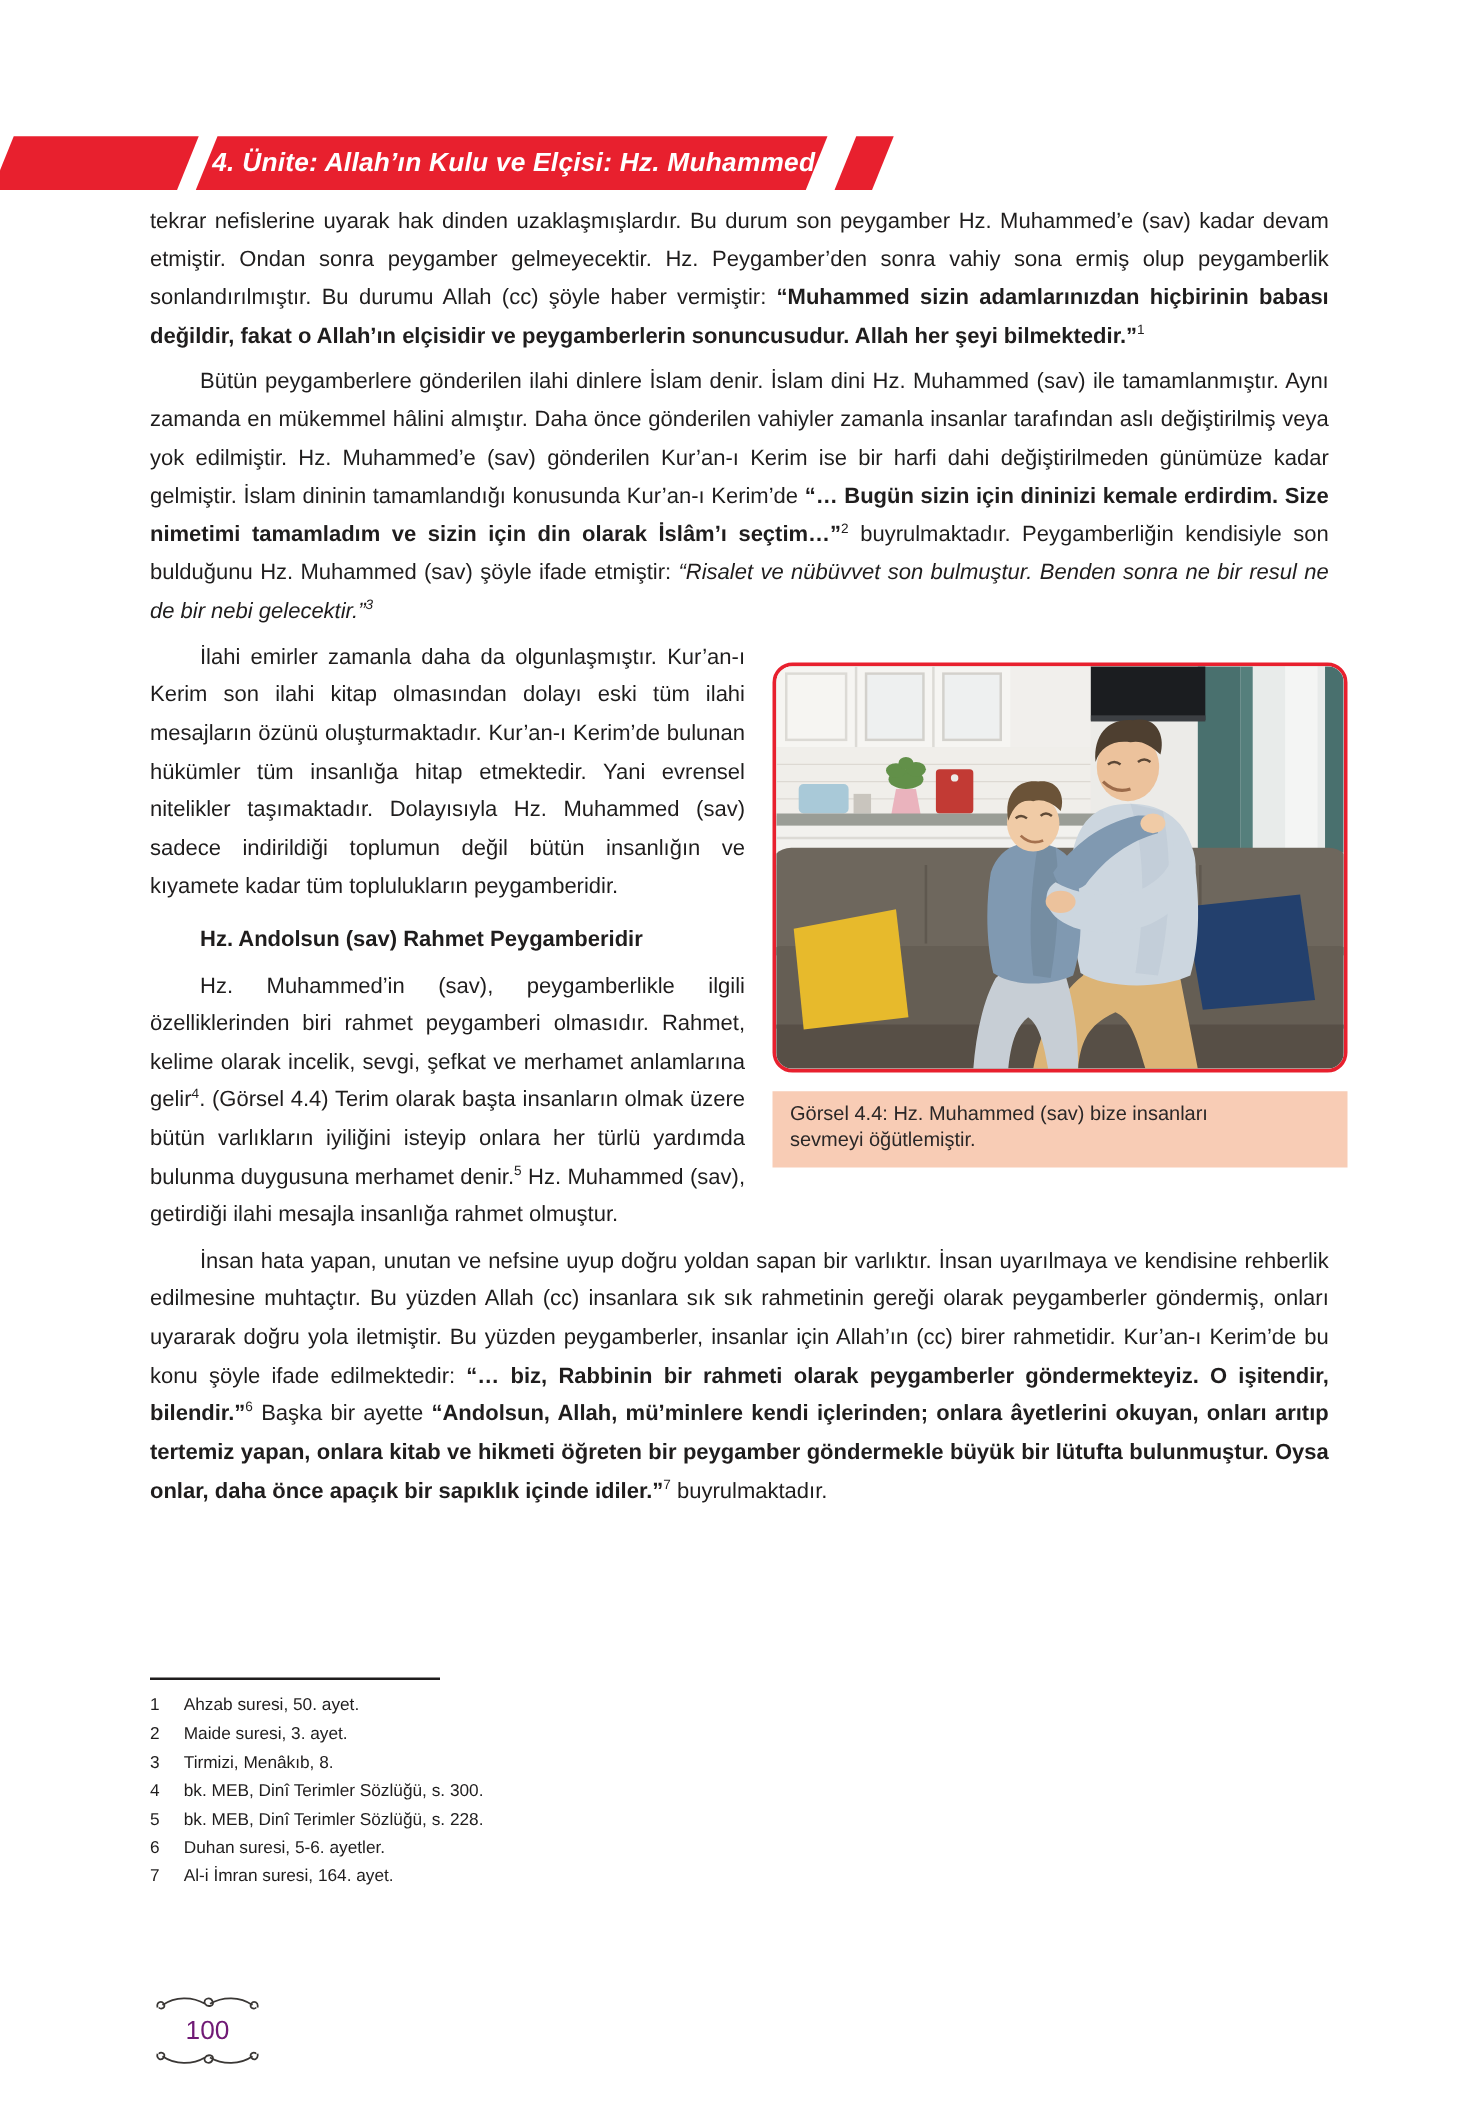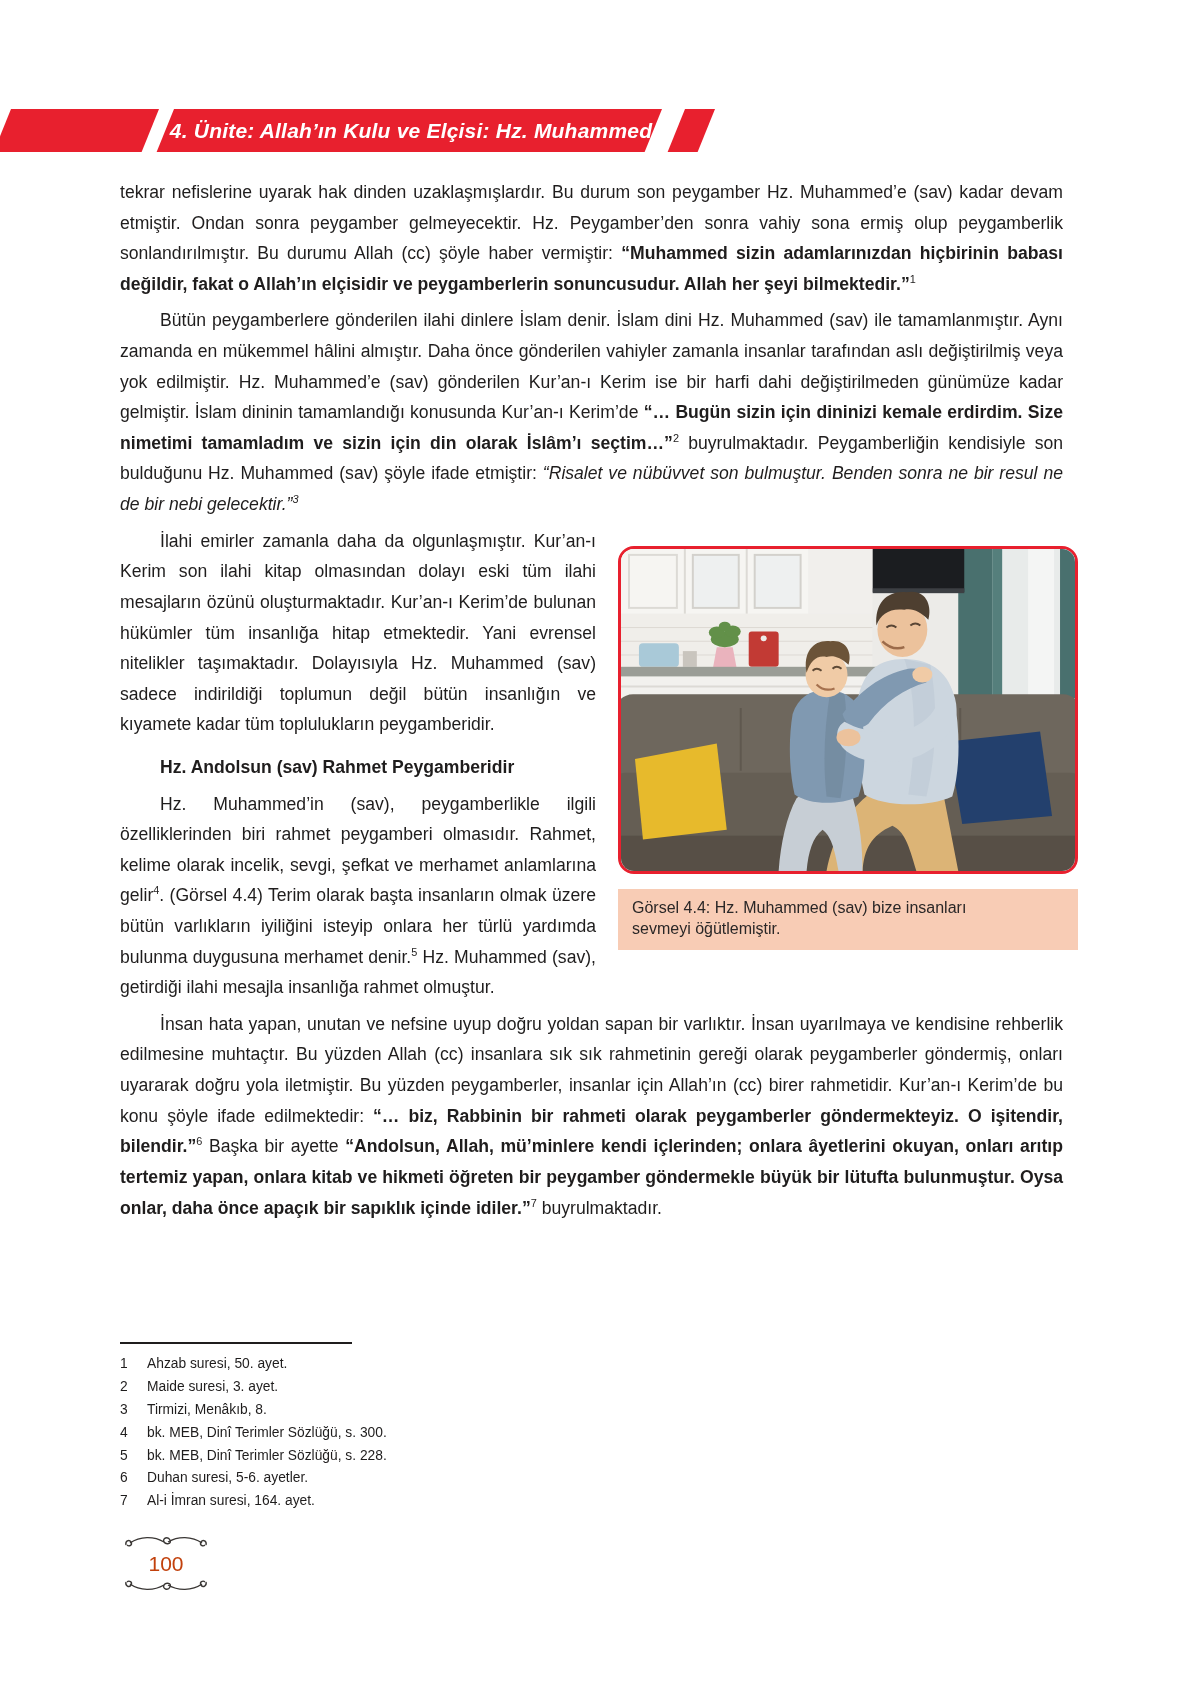--- a/index.html
+++ b/index.html
@@ -19,21 +19,21 @@
     position:absolute; left:150px; top:0; width:488px; height:43px;
     line-height:43px; text-align:center; color:#ffffff;
     font-size:21px; font-weight:bold; font-style:italic; letter-spacing:0.2px;
   }
   
   .body {
     position:absolute; left:120px; top:161px; width:943px;
     font-size:17.6px; line-height:1.74; text-align:justify;
   }
   .body p { text-indent:40px; margin-top:6px; }
-  .body p.noindent { text-indent:0; margin-top:16px; }
+  .body p.noindent { text-indent:0; margin-top:0; }
   .body p.heading {
     font-weight:bold; text-align:left; margin-top:12px; margin-bottom:4px;
   }
   .b { font-weight:bold; }
   .i { font-style:italic; }
   sup { font-size:62%; line-height:0; vertical-align:super; }
   
   .fig {
     float:right; width:460px;
     margin:20px -15px 8px 22px;
@@ -49,21 +49,21 @@
     font-size:16px; line-height:1.35; text-align:left;
     padding:8px 76px 10px 14px;
   }
   
   .footnotes { position:absolute; left:120px; top:1342px; width:700px; font-size:13.8px; line-height:1.66; }
   .fn-divider { width:232px; border-top:2px solid #1f1d1d; margin-bottom:9px; }
   .fn-row { display:flex; }
   .fn-num { width:27px; flex:none; }
   .fn-text { flex:1; }
   
-  .pageno { position:absolute; left:116px; top:1533px; width:100px; text-align:center; color:#c2410c; }
+  .pageno { position:absolute; left:116px; top:1594px; width:100px; text-align:center; color:#701a75; }
   .pageno .num { display:block; font-size:21px; line-height:1.1; margin:1px 0; }
   .pageno svg { display:block; margin:0 auto; }
 </style>
 </head>
 <body>
 
 <div class="page">
 
   <div class="banner">
     <div class="seg seg-left"></div>

